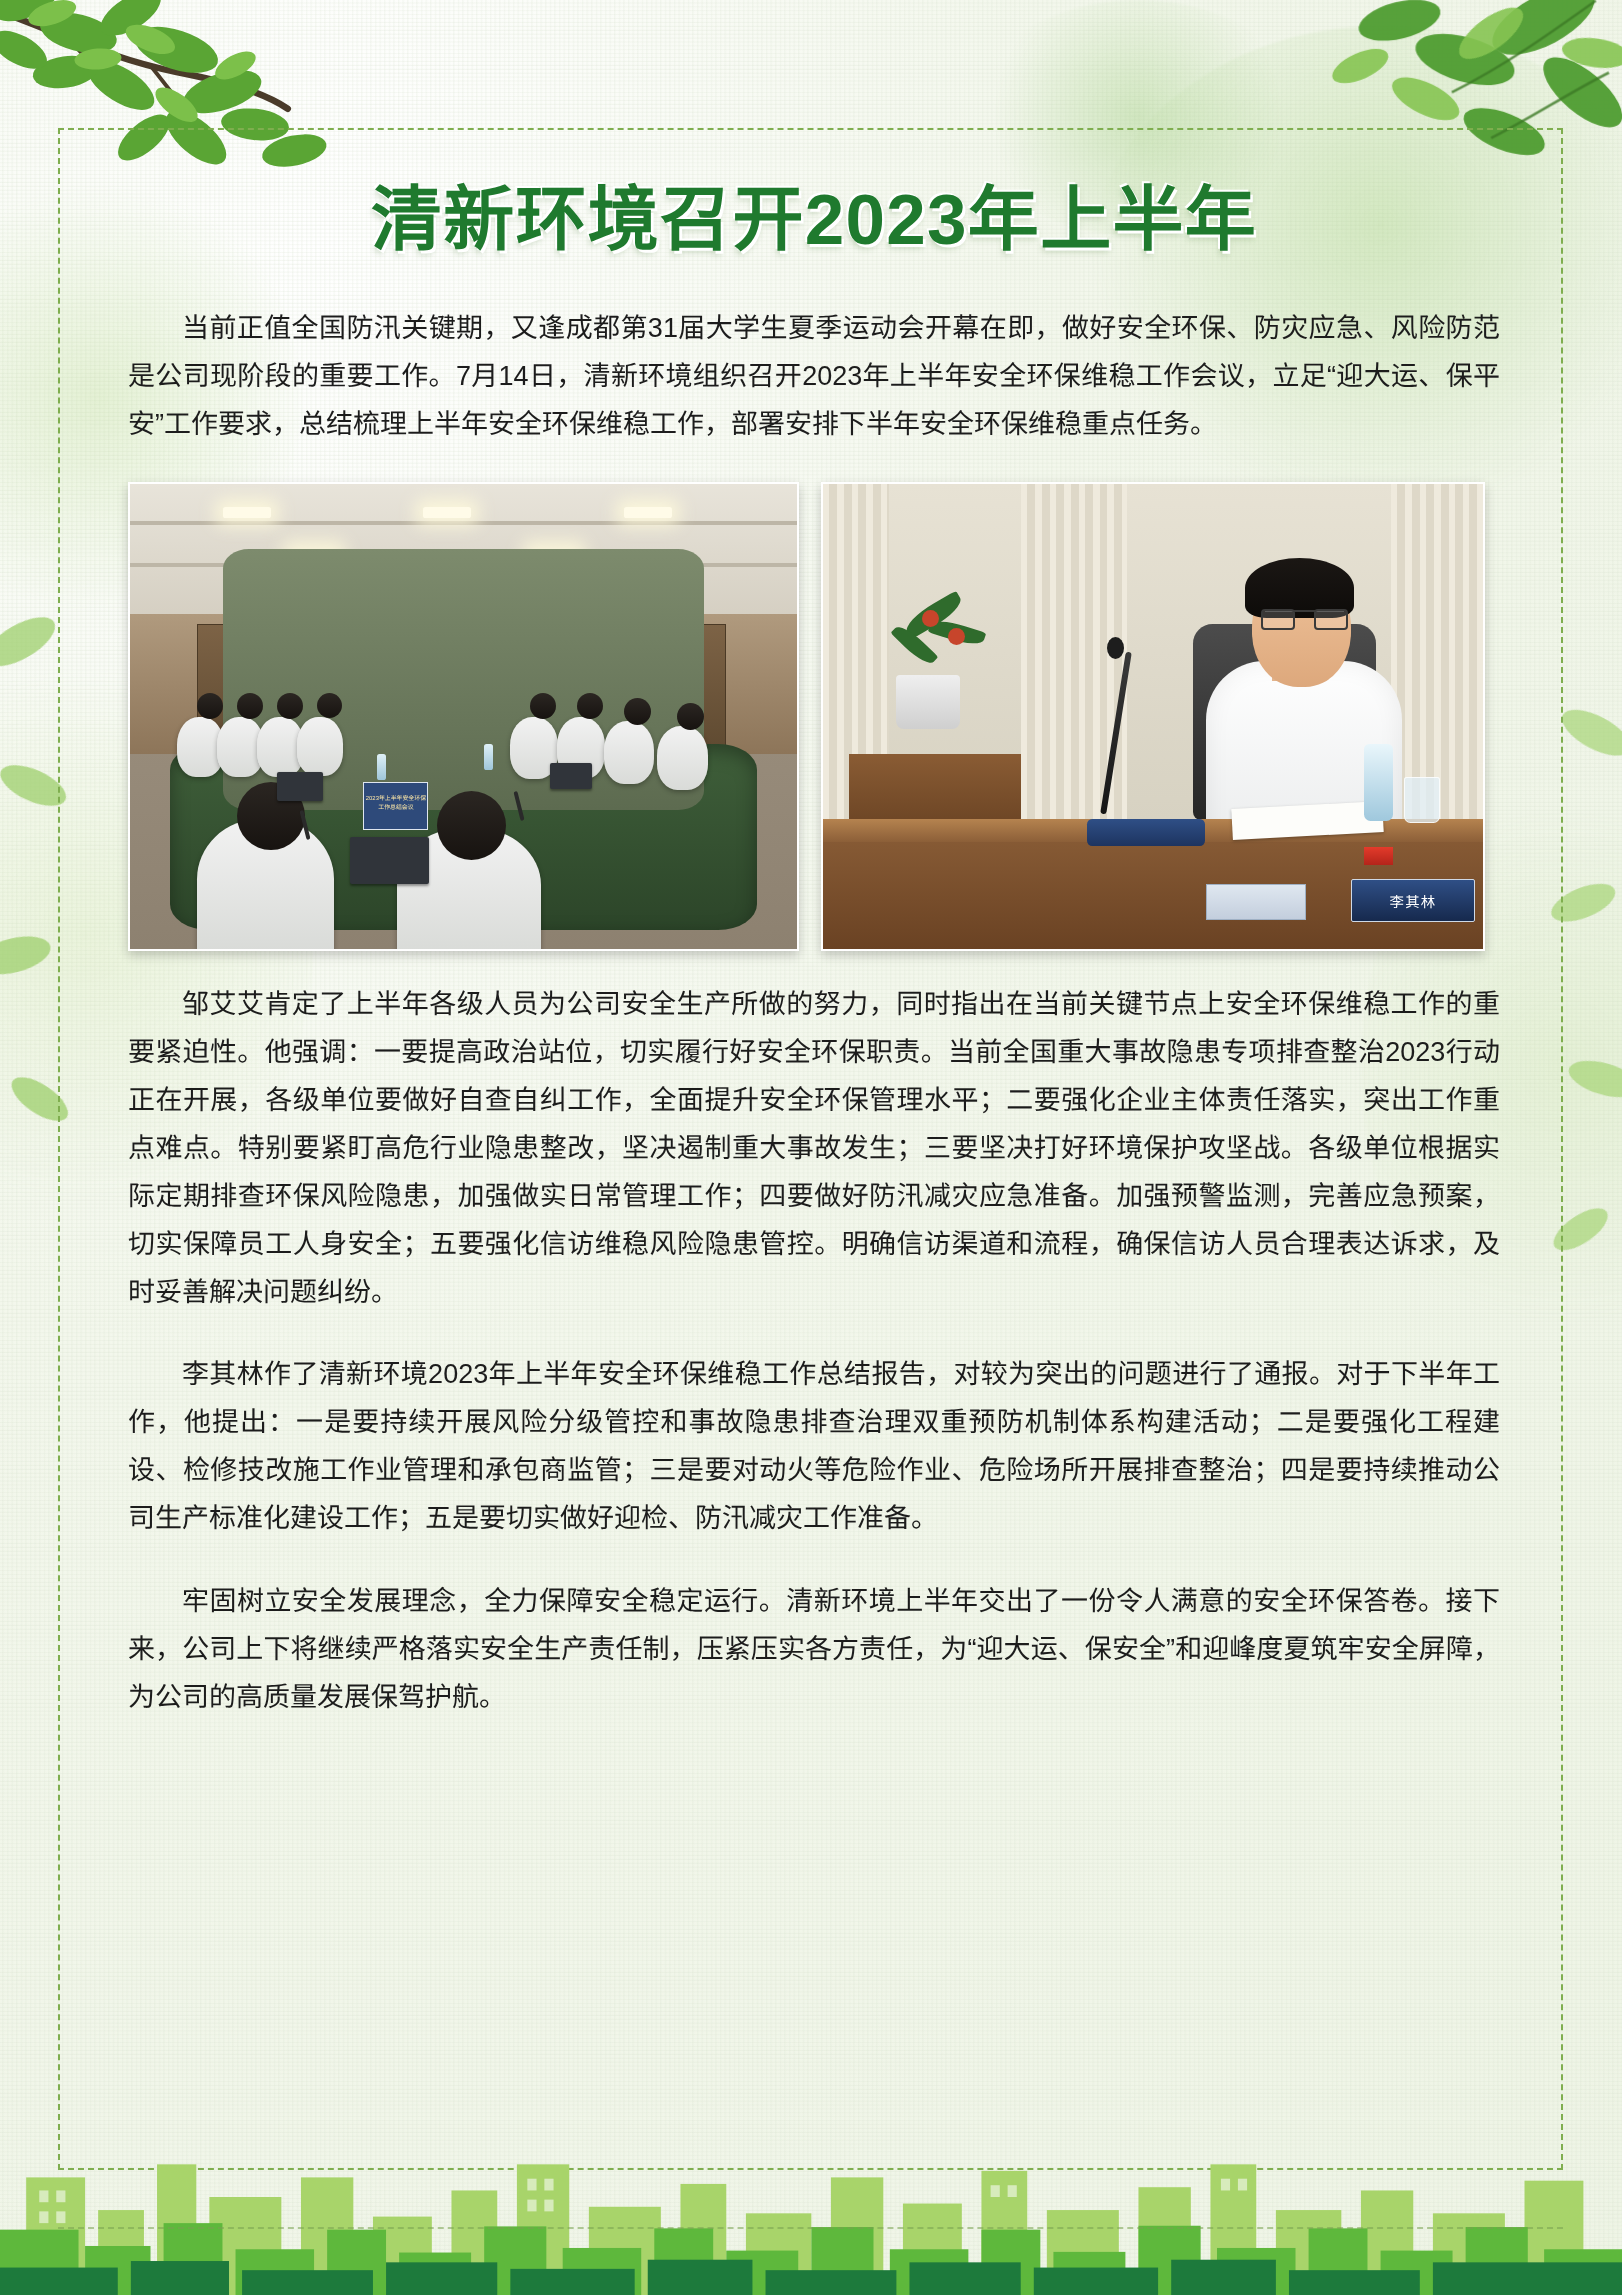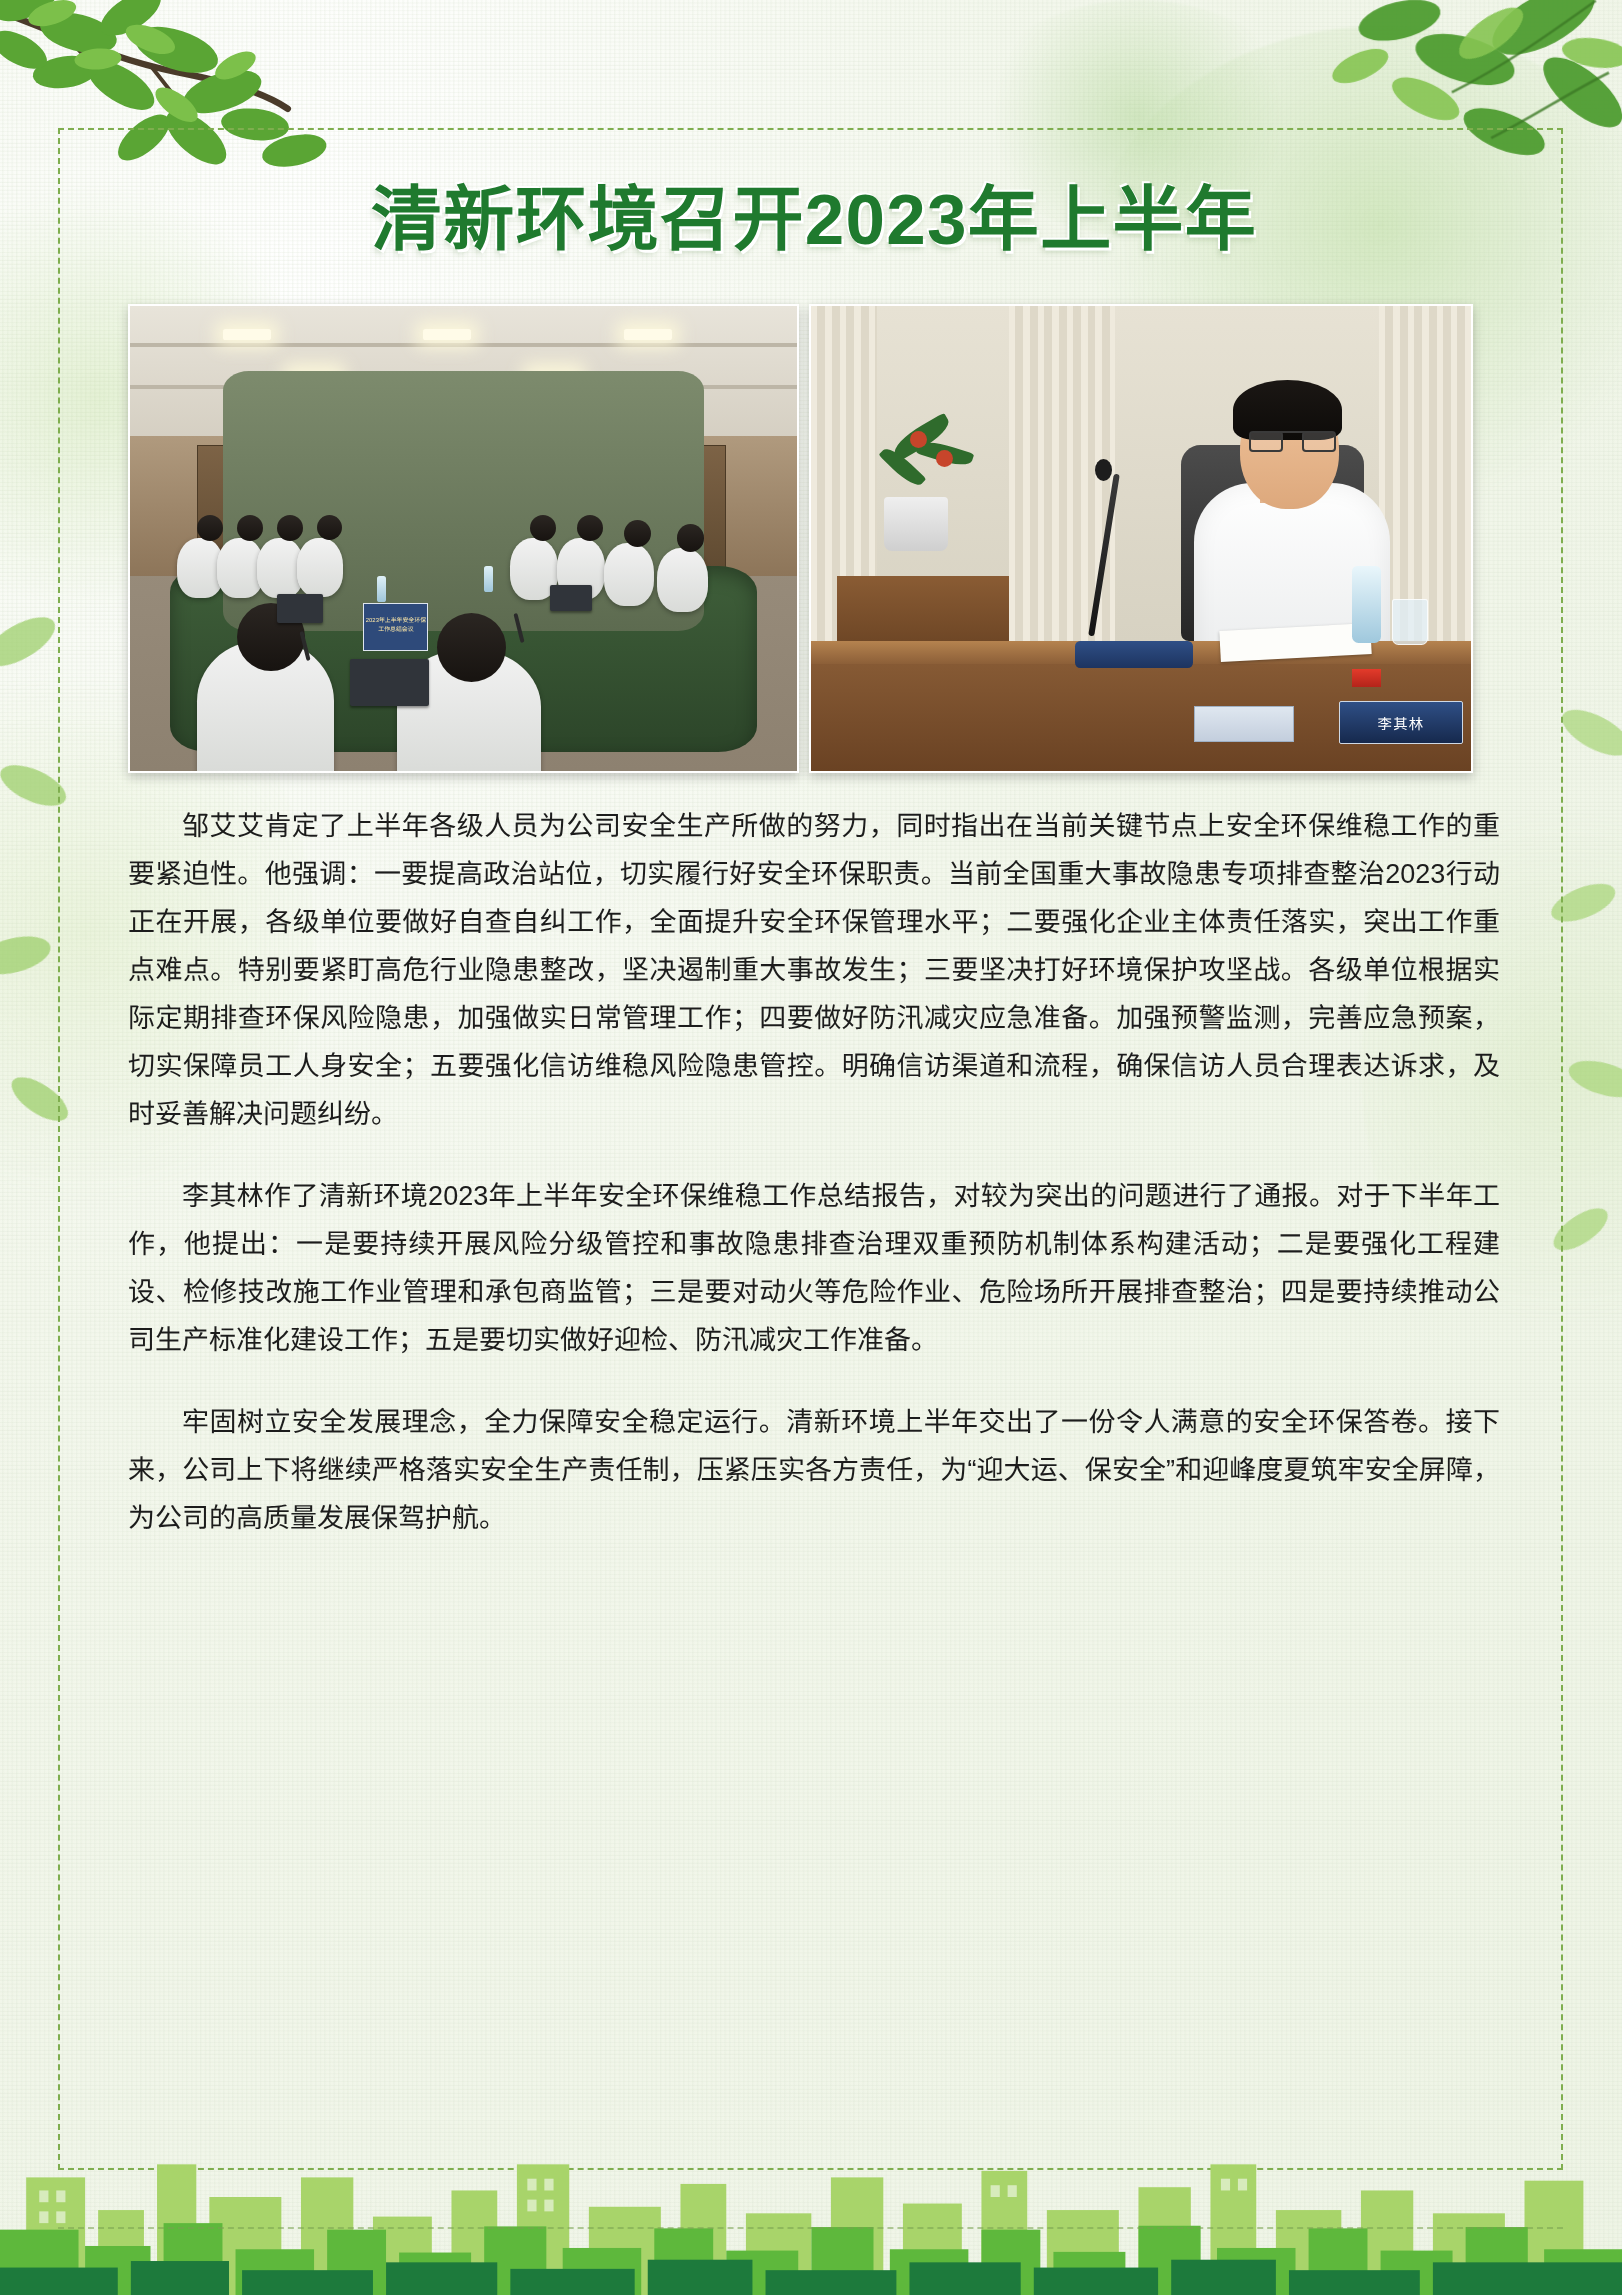--- a/index.html
+++ b/index.html
@@ -78,21 +78,21 @@
     line-height: 1.78;
     color: #1c1c1c;
     text-align: justify;
     text-indent: 54px;
     font-family: "Liberation Sans", sans-serif;
   }
 
   
   .photos {
     display: flex;
-    gap: 10px;
+    gap: 22px;
     margin: 7.9px 0 29px 0;
   }
   .photo {
     position: relative;
     overflow: hidden;
     border: 2px solid #ffffff;
     box-shadow: 0 3.9px 10.5px rgba(0,0,0,0.22);
     flex: 0 0 auto;
   }
   .photo-1 { width: 667px; height: 465px; }
@@ -372,20 +372,21 @@
   </svg>
 
   <div class="frame"></div>
 
   <div class="content">
 
     <h1 class="title">
       <span class="t-line">清新环境召开2023年上半年</span>
     </h1>
 
+    <p class="para">当前正值全国防汛关键期，又逢成都第31届大学生夏季运动会开幕在即，做好安全环保、防灾应急、风险防范是公司现阶段的重要工作。7月14日，清新环境组织召开2023年上半年安全环保维稳工作会议，立足“迎大运、保平安”工作要求，总结梳理上半年安全环保维稳工作，部署安排下半年安全环保维稳重点任务。</p>
 
     <div class="photos">
 
       <div class="photo photo-1">
         <div class="p1">
           <div class="ceiling"></div>
           <div class="ceil-line" style="top:8%"></div>
           <div class="ceil-line" style="top:17%"></div>
           <div class="light" style="left:14%; top:5%"></div>
           <div class="light" style="left:44%; top:5%"></div>

